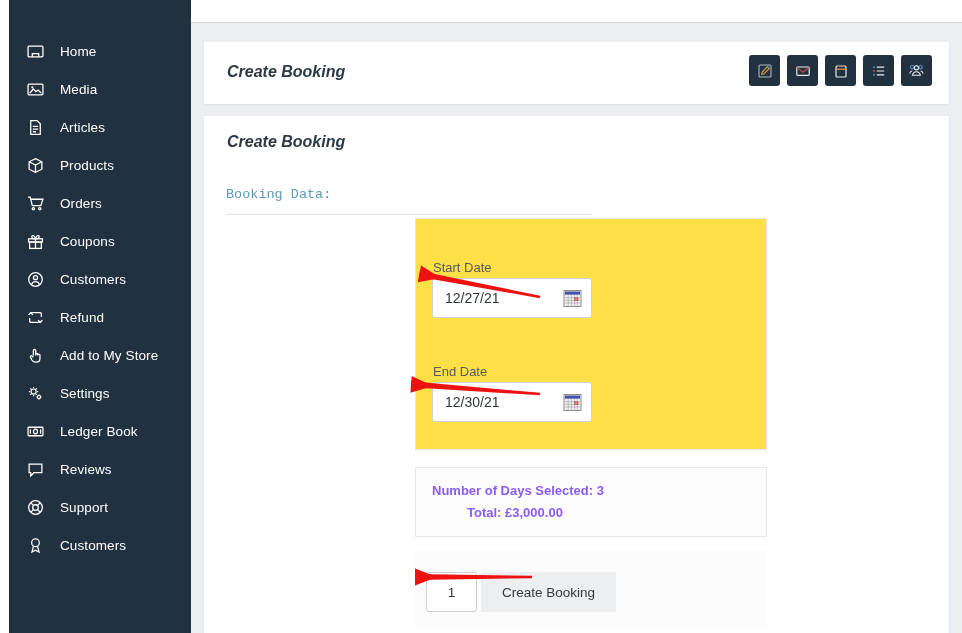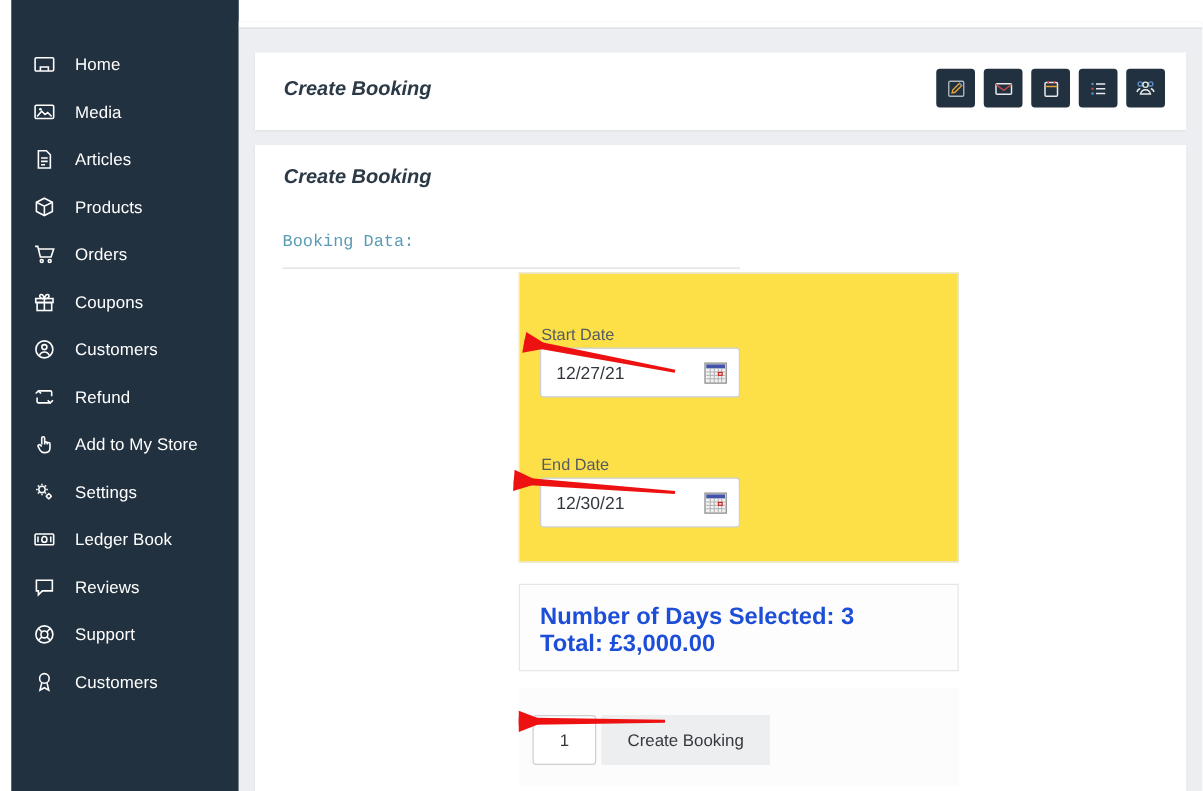--- a/index.html
+++ b/index.html
@@ -201,26 +201,26 @@
     left: 224px;
     top: 450px;
     width: 352px;
     height: 70px;
     background: #fdfdfd;
     border: 1px solid #e4e6e9;
   }
   .summary-line {
     position: absolute;
     left: 16px;
-    font-size: 19px;
+    font-size: 13px;
     font-weight: bold;
-    color: #1d4ed8;
+    color: #8b5cf6;
   }
   #summary-days  { top: 15px; }
-  #summary-total { top: 37px; }
+  #summary-total { top: 37px; margin-left: 35px; }
 
   
   #action-row {
     position: absolute;
     left: 224px;
     top: 533px;
     width: 352px;
     height: 79px;
     background: #fcfcfc;
   }

